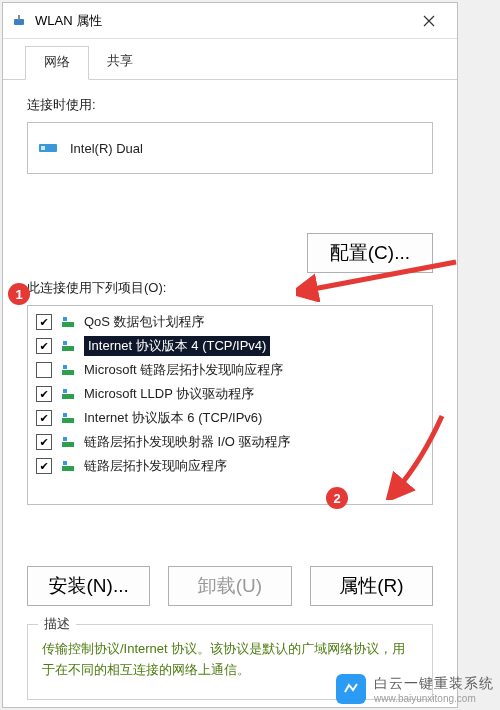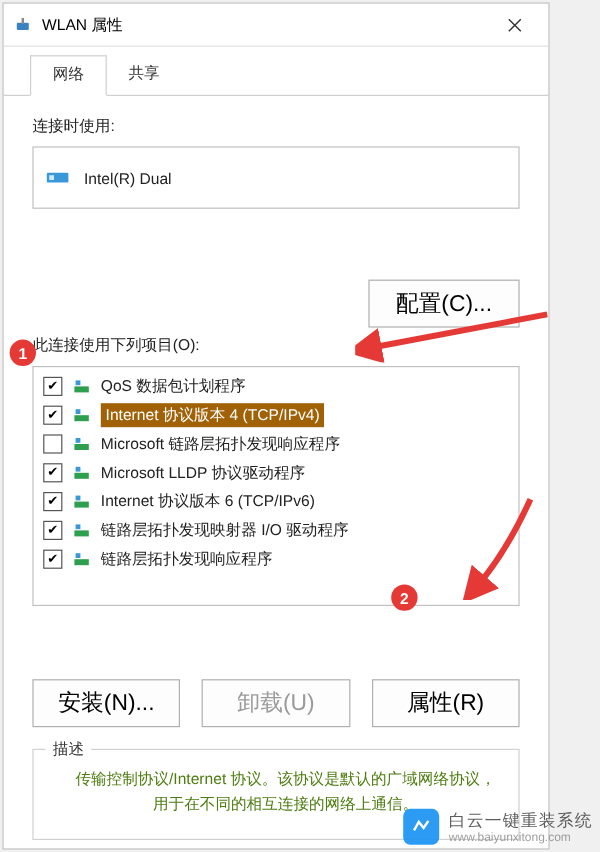--- a/index.html
+++ b/index.html
@@ -16,28 +16,28 @@
     .section-label { font-size: 13px; color: #222; margin-bottom: 8px; }
     .adapter-box { border: 1px solid #c0c0c0; height: 52px; display: flex; align-items: center; padding: 0 10px; gap: 10px; }
     .adapter-icon { width: 22px; height: 18px; display:flex; align-items:center; }
     .adapter-name { font-size: 13px; color: #222; }
     .btn-row-right { display: flex; justify-content: flex-end; margin: 12px 0 6px 0; }
     .btn { border: 1px solid #b0b0b0; background: #fdfdfd; padding: 6px 22px; font-size: 19px; cursor: default; min-width: 92px; text-align:center;margin-top:47px; }
     .btn.disabled { color: #9a9a9a; }
     .btn.focus { border: 1px solid #0078d4; outline: 1px solid #0078d4; background:#bef264; }
     .itemlist { border: 1px solid #c0c0c0; height: 200px; padding: 4px 2px; overflow: hidden; margin-bottom: 14px; }
     .row { display: flex; align-items: center; height: 24px; padding: 2px 6px; gap: 8px; }
-    .row.selected .row-label { background: #a16207; color: #fff; padding: 1px 4px; }
+    .row.selected .row-label { background: #0f172a; color: #fff; padding: 1px 4px; }
     .cb { width: 16px; height: 16px; border: 1px solid #555; display: flex; align-items: center; justify-content: center; font-size: 11px; background:#fff; }
     .cb.checked::after { content: "✔"; font-size: 11px; line-height: 1; color:#000; }
     .mini-icon { width: 16px; height: 16px; display:flex; align-items:center; justify-content:center; }
     .row-label { font-size: 13px; color: #222; white-space: nowrap; }
     .three-btn { display: flex; gap: 18px; margin-bottom: 18px; justify-content: space-between; }
     .three-btn .btn { flex:1; min-width: 0; padding:6px 0; }
-    .desc-group { border: 1px solid #d0d0d0; padding: 14px 14px 18px 30px; position: relative; margin-bottom: 18px; text-align: center; }
+    .desc-group { border: 1px solid #d0d0d0; padding: 14px 14px 18px 14px; position: relative; margin-bottom: 18px; }
     .desc-legend { position: absolute; top: -10px; left: 10px; background: #fff; padding: 0 6px; font-size: 13px; color: #333; }
     .desc-text { font-size: 13px; color: #4d7c0f; line-height: 1.6; }
     .bottom-btns { display: flex; justify-content: flex-end; gap: 14px; padding-right: 4px; }
     .bottom-btns .btn { min-width: 86px; }
 
     .callout { position: absolute; width: 22px; height: 22px; border-radius: 50%; background: #e53935; color: #fff; font-size: 13px; font-weight: 600; display: flex; align-items: center; justify-content: center; pointer-events: none; }
     .callout1 { left: 8px; top: 283px; }
     .callout2 { left: 326px; top: 487px; }
     .arrow { position: absolute; pointer-events: none; }
     .arrow1 { left: 296px; top: 252px; }

